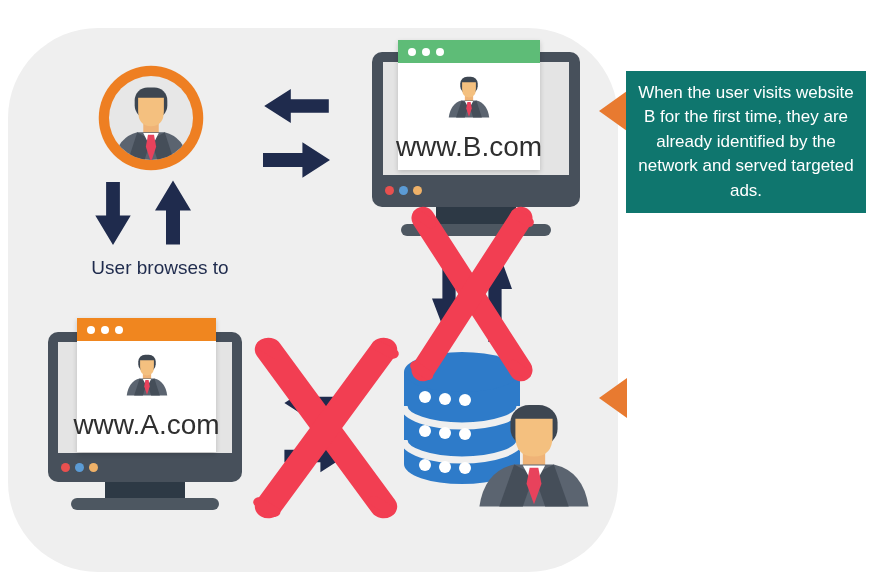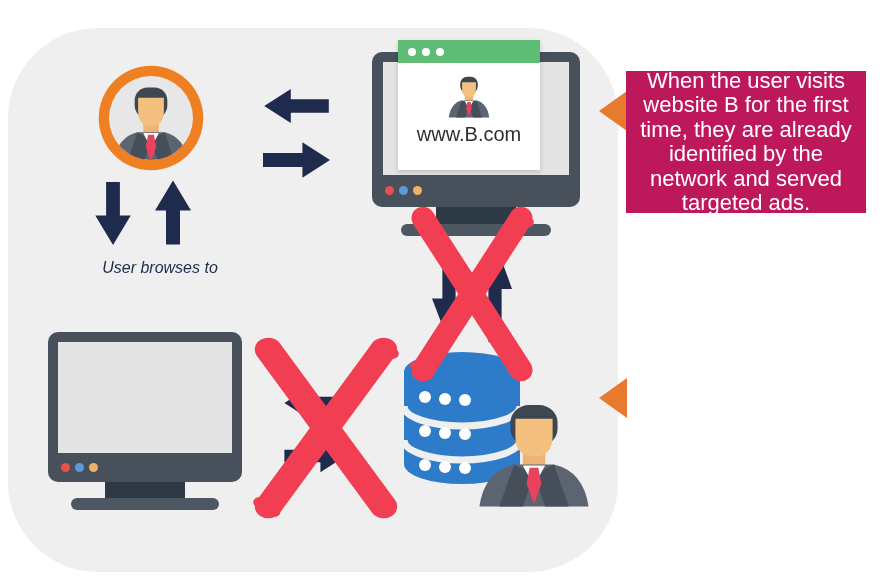--- a/index.html
+++ b/index.html
@@ -19,29 +19,29 @@
   .bezel-dots{position:absolute;display:flex;gap:5px;}
   .bezel-dots span{width:9px;height:9px;border-radius:50%;}
   .bd-red{background:#E8504F;} .bd-blue{background:#5B9BD5;} .bd-org{background:#EFB168;}
   .stand-neck{position:absolute;background:#2D3945;}
   .stand-base{position:absolute;background:#4D5761;border-radius:6px;}
   .browser{position:absolute;background:#ffffff;box-shadow:0 2px 5px rgba(0,0,0,.18);}
   .browser-bar{height:23px;display:flex;align-items:center;padding-left:10px;gap:6px;}
   .bar-green{background:#5EBC77;} .bar-orange{background:#F0861F;}
   .browser-bar span{width:8px;height:8px;border-radius:50%;background:#ffffff;}
   .browser-body{display:flex;flex-direction:column;align-items:center;padding-top:10px;}
-  .url{font-size:20px;color:#2F2F2F;margin-top:4px;white-space:nowrap;}
+  .url{font-size:28px;color:#2F2F2F;margin-top:12px;white-space:nowrap;}
 
   
-  .callout{background:#be185d;color:#ffffff;display:flex;align-items:center;justify-content:center;
-    text-align:center;font-size:22px;line-height:24.5px;padding:8px 12px;box-sizing:border-box;z-index:5;}
+  .callout{background:#0f766e;color:#ffffff;display:flex;align-items:center;justify-content:center;
+    text-align:center;font-size:17px;line-height:24.5px;padding:8px 12px;box-sizing:border-box;z-index:5;}
   .callout-pointer{width:0;height:0;border-top:20px solid transparent;border-bottom:20px solid transparent;
     border-right:28px solid #E87A30;z-index:5;}
 
-  .flow-label{color:#1F2B4D;font-size:16px;line-height:24px;text-align:center;font-style:italic;}
+  .flow-label{color:#1F2B4D;font-size:19px;line-height:24px;text-align:center;}
   svg{display:block;}
 </style>
 </head>
 <body>
 
 <div id="stage">
 
   <svg width="0" height="0" style="position:absolute" aria-hidden="true">
     <defs>
       <g id="icon-person">
@@ -201,17 +201,30 @@
   <div class="abs computer" style="left:48px;top:318px;width:194px;height:192px">
     <div class="monitor" style="left:0;top:14px;width:194px;height:150px"></div>
     <div class="screen" style="left:10px;top:24px;width:174px;height:111px"></div>
     <div class="stand-neck" style="left:57px;top:164px;width:80px;height:18px"></div>
     <div class="stand-base" style="left:23px;top:180px;width:148px;height:12px"></div>
     <div class="bezel-dots" style="left:13px;top:145px">
       <span class="bd-red"></span>
         <span class="bd-blue"></span>
         <span class="bd-org"></span>
     </div>
+    <div class="browser" style="left:29px;top:0;width:139px;height:134px">
+      <div class="browser-bar bar-orange">
+        <span></span>
+        <span></span>
+        <span></span>
+      </div>
+      <div class="browser-body">
+        <svg width="46" height="46" viewBox="0 0 100 100">
+            <use href="#icon-person"></use>
+          </svg>
+        <div class="url">www.A.com</div>
+      </div>
+    </div>
   </div>
 
   <div class="abs callout-pointer" style="left:599px;top:378px"></div>
 
 </div>
 
 </body></html>

